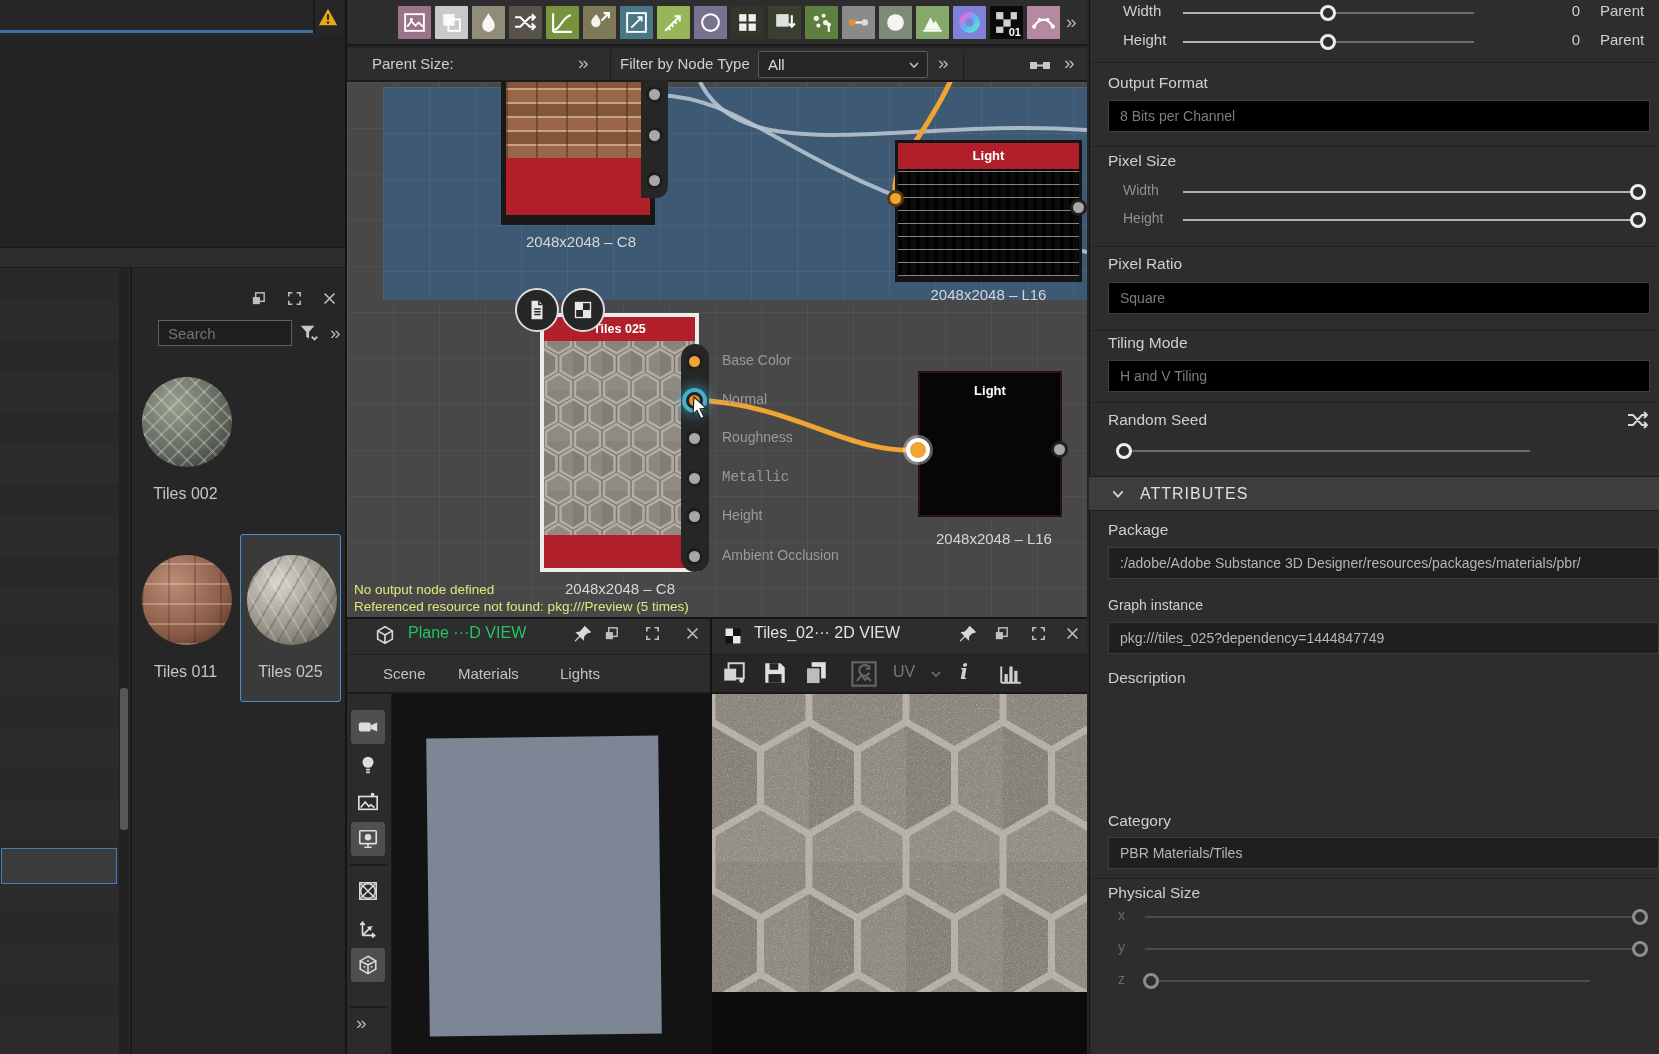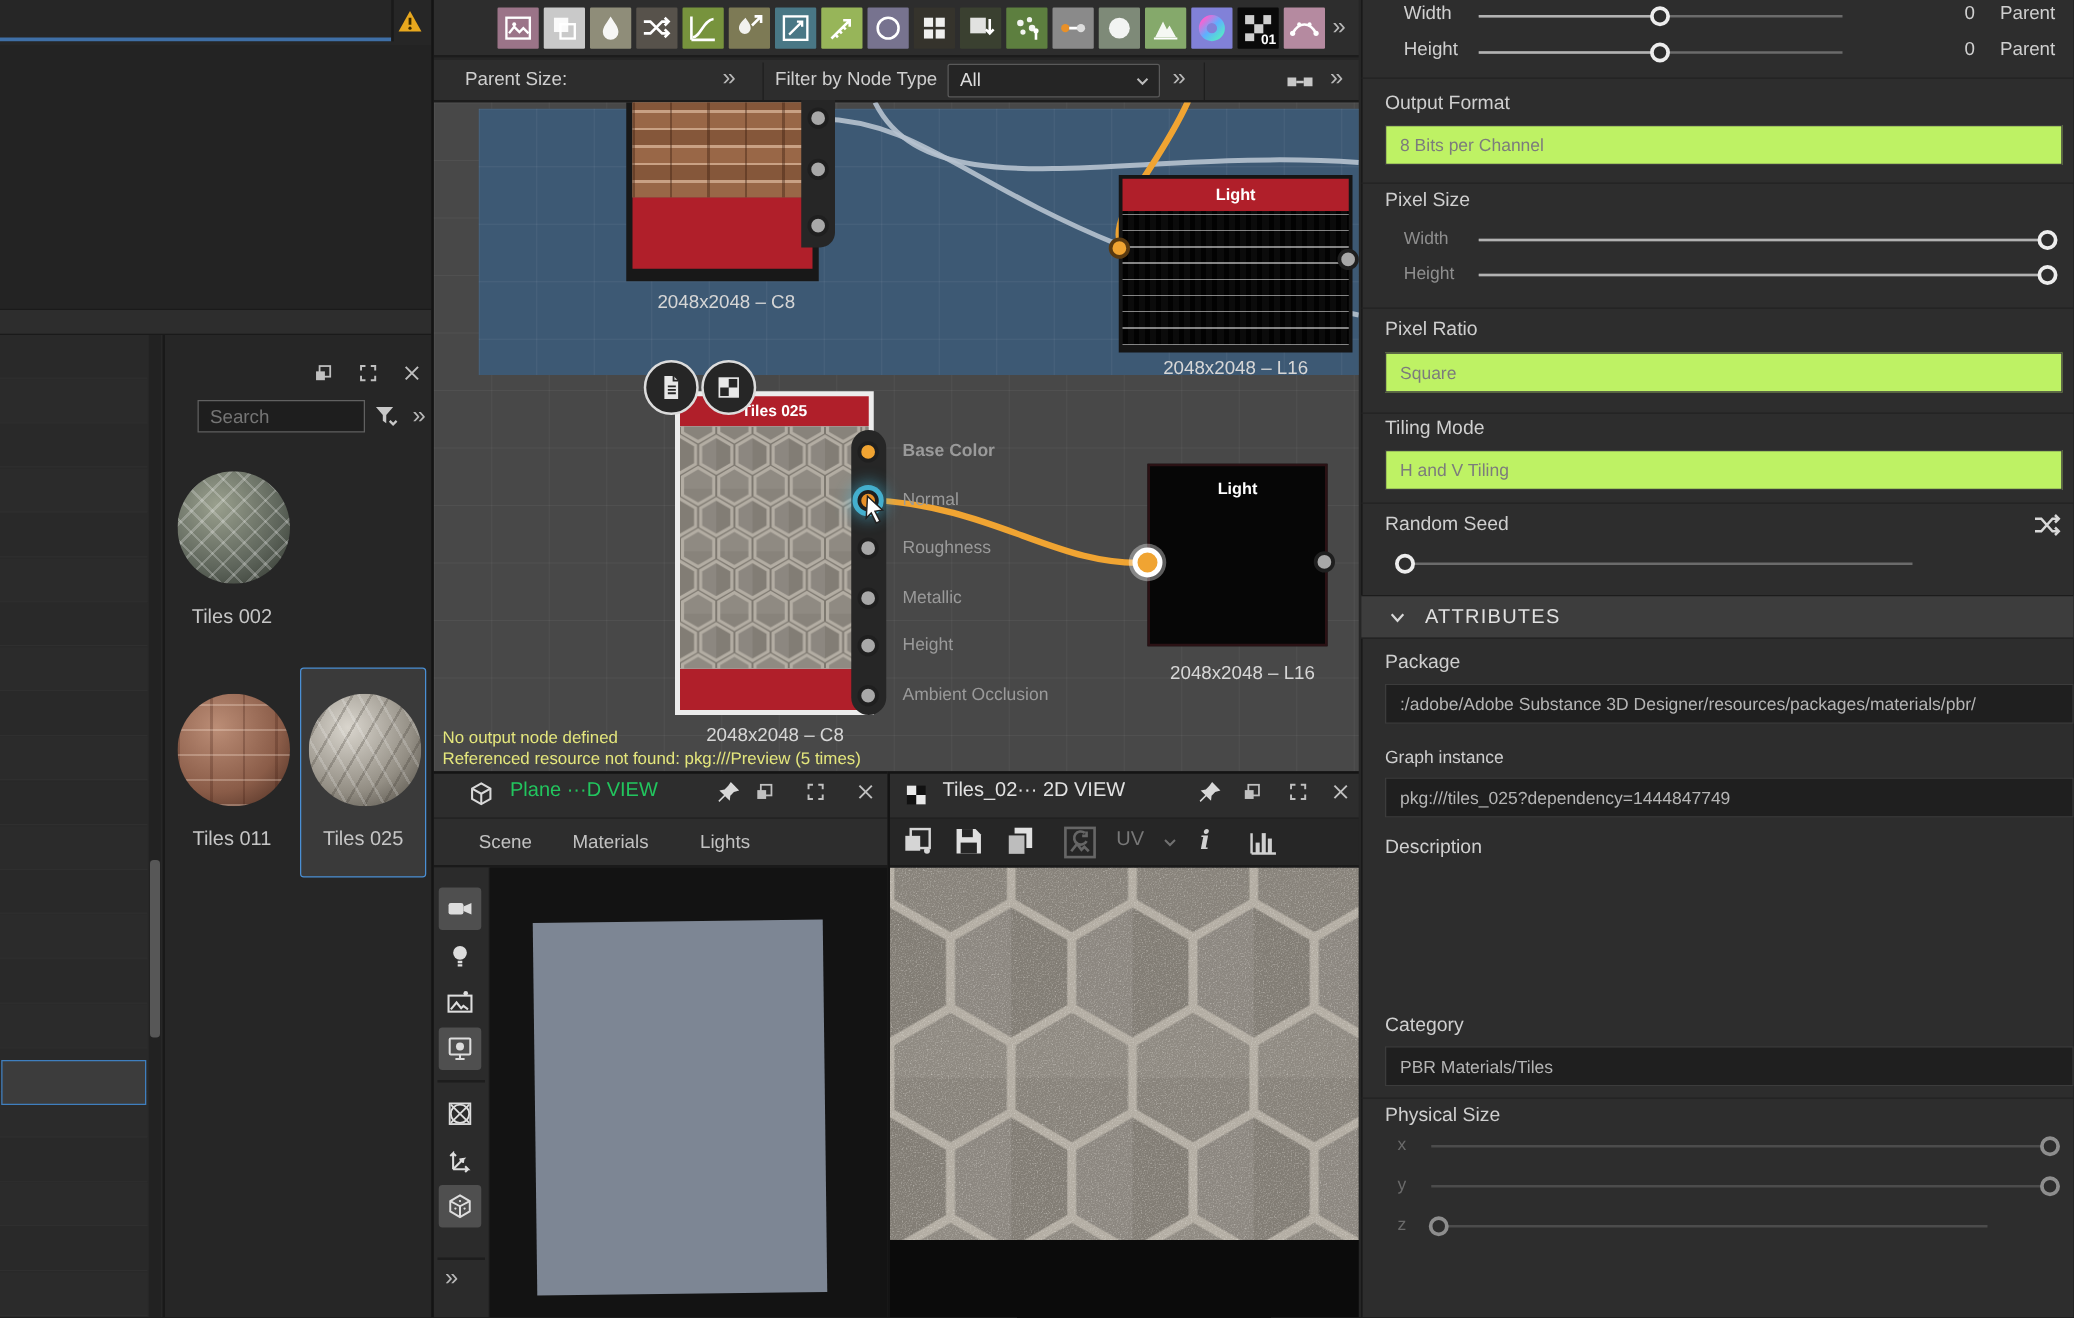--- a/index.html
+++ b/index.html
@@ -5,21 +5,21 @@
   * { margin:0; padding:0; box-sizing:border-box; }
   body { background:#111; font-family:"Liberation Sans", sans-serif; }
   #root { position:relative; width:1659px; height:1054px; background:#262626; overflow:hidden;
           font-family:"Liberation Sans", sans-serif; color:#ccc; }
   .abs { position:absolute; }
   .icon svg { width:100%; height:100%; display:block; }
   .chev { color:#b8b8b8; font-size:19px; letter-spacing:-2px; }
   .lbl { color:#cfcfcf; font-size:15px; }
   .lbl-dim { color:#8f8f8f; font-size:14px; }
   .lbl-dis { color:#6a6a6a; font-size:14px; }
-  .field { position:absolute; background:#bef264; border:1px solid #3c3c3c; color:#7c7c7c;
+  .field { position:absolute; background:#000000; border:1px solid #3c3c3c; color:#7c7c7c;
            font-size:14px; padding:7px 11px; overflow:hidden; white-space:nowrap; }
   .field.lit { color:#b5b5b5; background:#1f1f1f; }
   .hairline { position:absolute; height:1px; background:#222; }
   
   .slider { position:absolute; height:2px; background:#6b6b6b; }
   .slider .fill { position:absolute; left:0; top:0; height:2px; background:#b2b2b2; }
   .slider .knob { position:absolute; top:-7px; width:16px; height:16px; border-radius:50%;
                   border:3px solid #ededed; background:#2d2d2d; }
   .slider.dim { background:#4c4c4c; }
   .slider.dim .knob { border-color:#8d8d8d; }
@@ -395,27 +395,27 @@
         </defs>
         <rect width="151" height="194" fill="#7a756d"></rect>
         <rect width="151" height="194" fill="url(#hexS)"></rect>
       </svg>
     </div>
     <div style="height:33px;background:#b01f2a;"></div>
   </div>
   <div class="abs" style="left:681px;top:344px;width:28px;height:228px;background:#262626;border-radius:14px;z-index:3;"></div>
   <div class="abs" style="left:0;top:0;">
       <div class="port orange" style="left: 686px; top: 353px;"></div>
-      <div class="port-label" style="left: 722px; top: 352px; font-weight: bold;">Base Color</div>
+      <div class="port-label" style="left: 722px; top: 352px;">Base Color</div>
       <div class="port orange hl" style="left: 686px; top: 392px;"></div>
       <div class="port-label" style="left: 722px; top: 391px;">Normal</div>
       <div class="port gray" style="left: 686px; top: 430px;"></div>
       <div class="port-label" style="left: 722px; top: 429px;">Roughness</div>
       <div class="port gray" style="left: 686px; top: 470px;"></div>
-      <div class="port-label" style="left: 722px; top: 469px;">Metallic</div>
+      <div class="port-label" style="left: 722px; top: 469px; font-family: Liberation Mono, monospace;">Metallic</div>
       <div class="port gray" style="left: 686px; top: 508px;"></div>
       <div class="port-label" style="left: 722px; top: 507px;">Height</div>
       <div class="port gray" style="left: 686px; top: 548px;"></div>
       <div class="port-label" style="left: 722px; top: 547px;">Ambient Occlusion</div>
     </div>
   <div class="node-caption" style="left:540px;top:580px;width:160px;">2048x2048 – C8</div>
 
   <div class="abs" style="left:918px;top:371px;width:144px;height:146px;background:#060606;border:2px solid #2a1114;z-index:3;">
     <div style="margin-top:10px;color:#fff;font-size:13px;font-weight:bold;text-align:center;">
       <span>Light</span>

